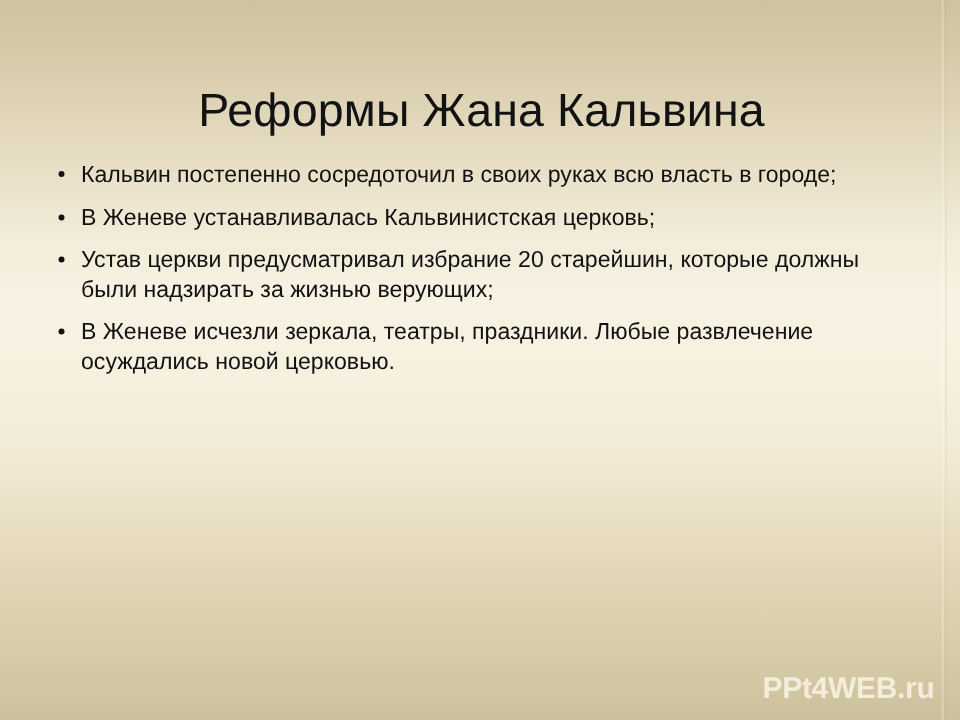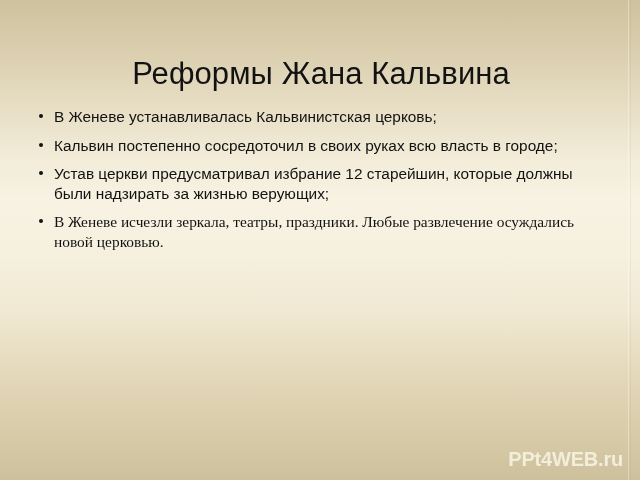--- a/index.html
+++ b/index.html
@@ -84,21 +84,20 @@
   .bullet-item {
     position: relative;
     padding-left: 18px;
     margin: 0 0 9px 0;
     font-size: 15.4px;
     line-height: 19.6px;
     color: #121212;
   }
   .bullet-item:last-child {
     margin-bottom: 0;
-    font-family: Liberation Serif, serif;
   }
 
   .bullet-marker {
     position: absolute;
     left: 3px;
     top: 7px;
     width: 4px;
     height: 4px;
     border-radius: 50%;
     background: #121212;
@@ -128,31 +127,31 @@
 
   <div id="slide-right-seam"></div>
   <div id="slide-right-seam2"></div>
 
   <h1 id="title">Реформы Жана Кальвина</h1>
 
   <ul id="bullet-list">
 
     <li class="bullet-item">
       <span class="bullet-marker"></span>
+      <span class="bullet-text">Кальвин постепенно сосредоточил в своих руках всю власть в городе;</span>
+    </li>
+
+    <li class="bullet-item">
+      <span class="bullet-marker"></span>
       <span class="bullet-text">В Женеве устанавливалась Кальвинистская церковь;</span>
     </li>
 
     <li class="bullet-item">
       <span class="bullet-marker"></span>
-      <span class="bullet-text">Кальвин постепенно сосредоточил в своих руках всю власть в городе;</span>
-    </li>
-
-    <li class="bullet-item">
-      <span class="bullet-marker"></span>
-      <span class="bullet-text">Устав церкви предусматривал избрание 12 старейшин, которые должны были надзирать за жизнью верующих;</span>
+      <span class="bullet-text">Устав церкви предусматривал избрание 20 старейшин, которые должны были надзирать за жизнью верующих;</span>
     </li>
 
 
     <li class="bullet-item">
       <span class="bullet-marker"></span>
       <span class="bullet-text">В Женеве исчезли зеркала, театры, праздники. Любые развлечение осуждались новой церковью.</span>
     </li>
 
   </ul>
 

